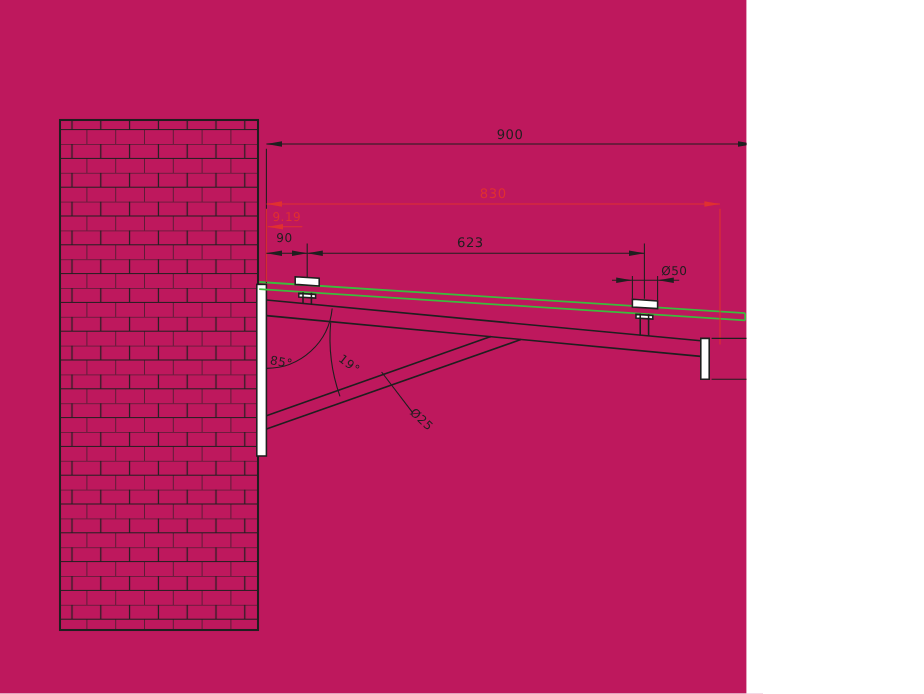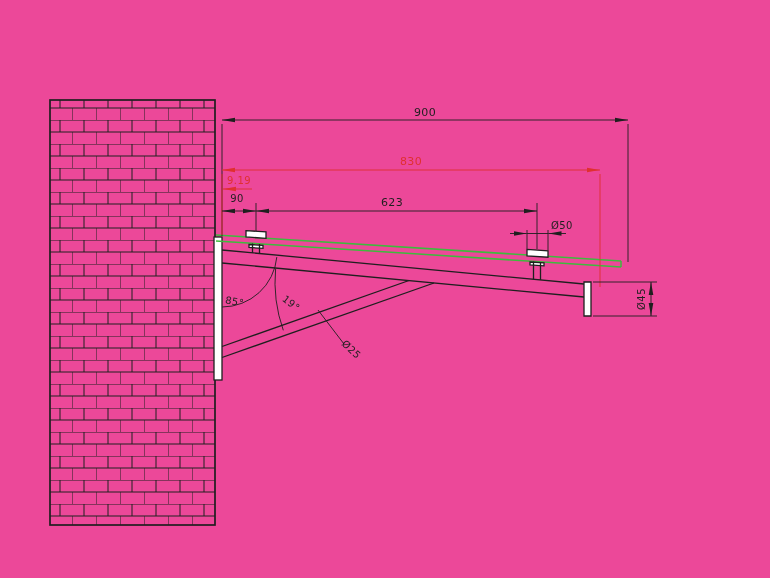--- a/index.html
+++ b/index.html
@@ -1,16 +1,16 @@
 <!DOCTYPE html>
 <html style="--line: #1f1f1f; --red: #e03030; --green: #3dbb3d;"><head>
 <meta charset="utf-8">
 <style>
   html,body{margin:0;padding:0;background:#ffffff;}
-  .canvas{position:relative;width:770px;height:578px;background:#ec4899;overflow:hidden;
+  .canvas{position:relative;width:622px;height:578px;background:#be185d;overflow:hidden;
           font-family:"DejaVu Sans",sans-serif;}
   svg{display:block;}
   .k  {stroke:var(--line,#1f1f1f);stroke-width:1.3;fill:none;}
   .kt {stroke:var(--line,#1f1f1f);stroke-width:1.7;fill:none;}
   .dim{stroke:var(--line,#1f1f1f);stroke-width:0.9;fill:none;}
   .r  {stroke:var(--red,#e03030);stroke-width:0.9;fill:none;}
   .g  {stroke:var(--green,#3dbb3d);stroke-width:1.5;fill:none;}
   .wht{fill:#ffffff;}
   text{font-family:"DejaVu Sans",sans-serif;font-size:11px;fill:var(--line,#1f1f1f);
        letter-spacing:0.4px;}

